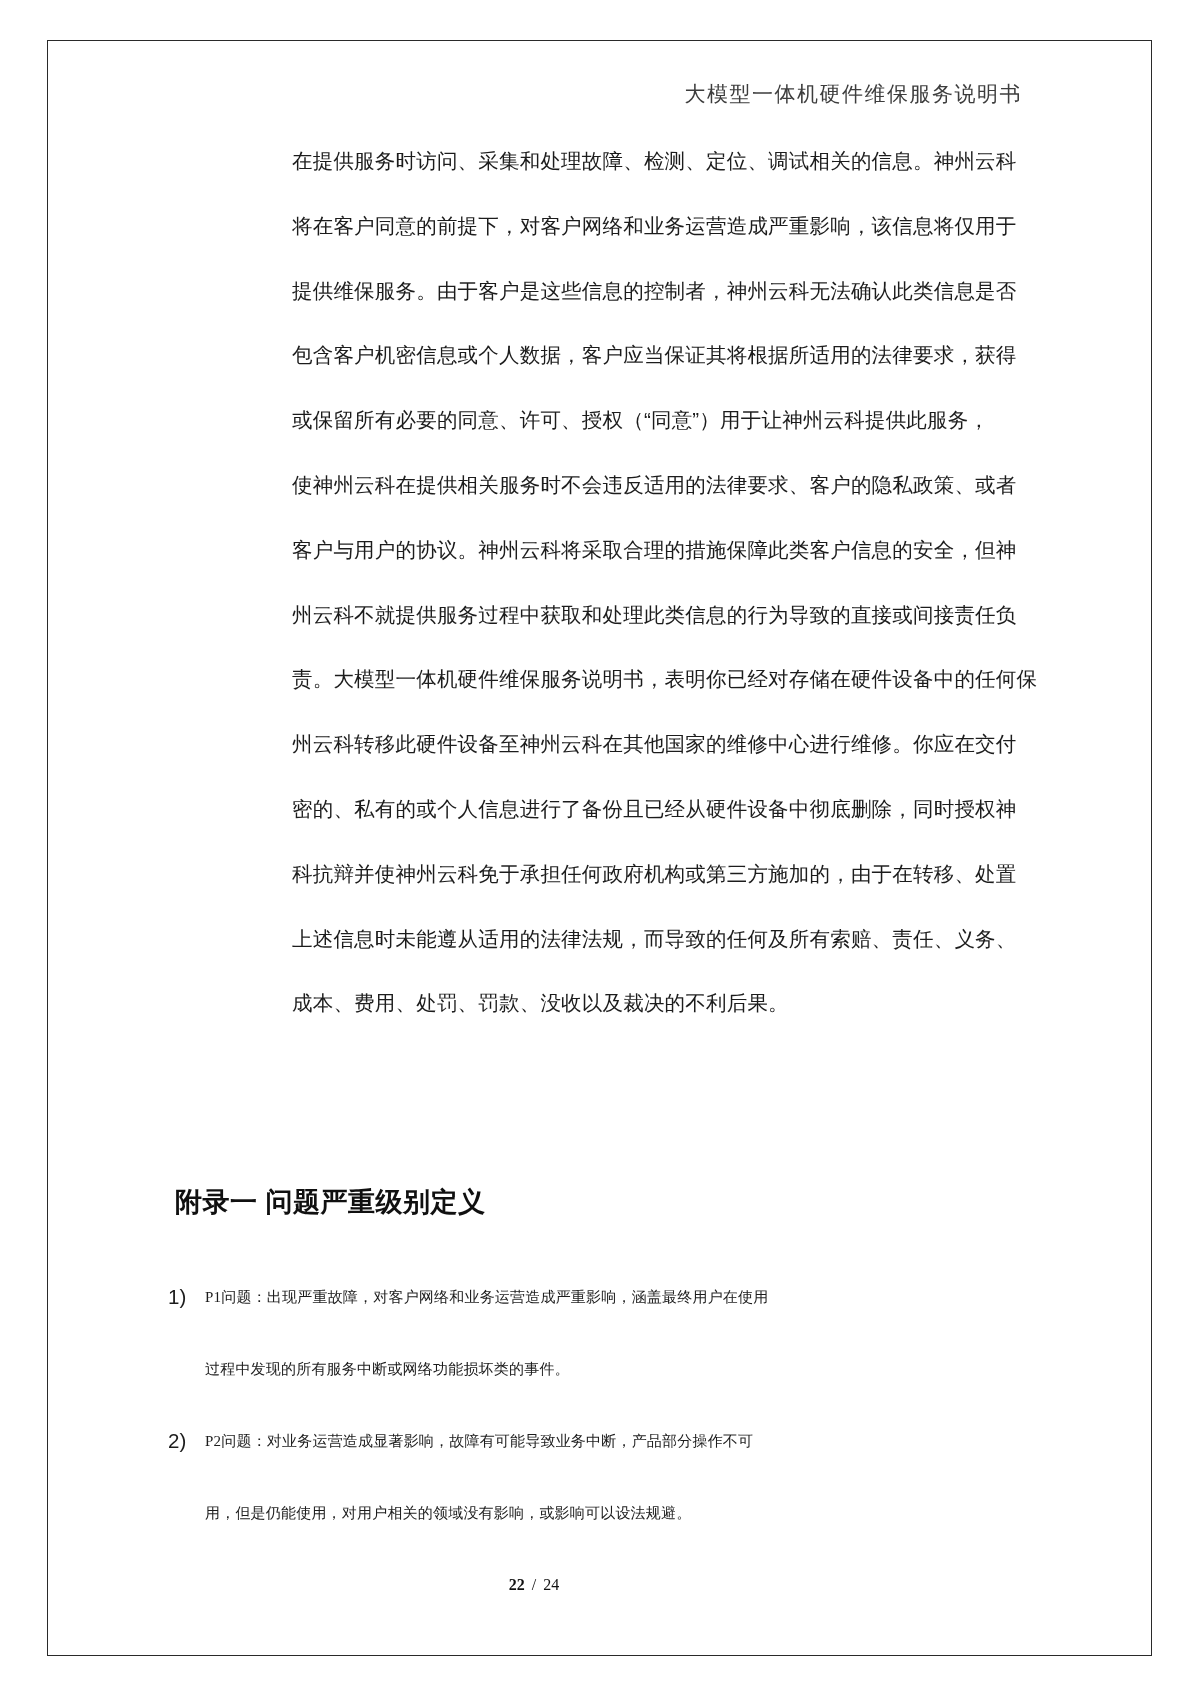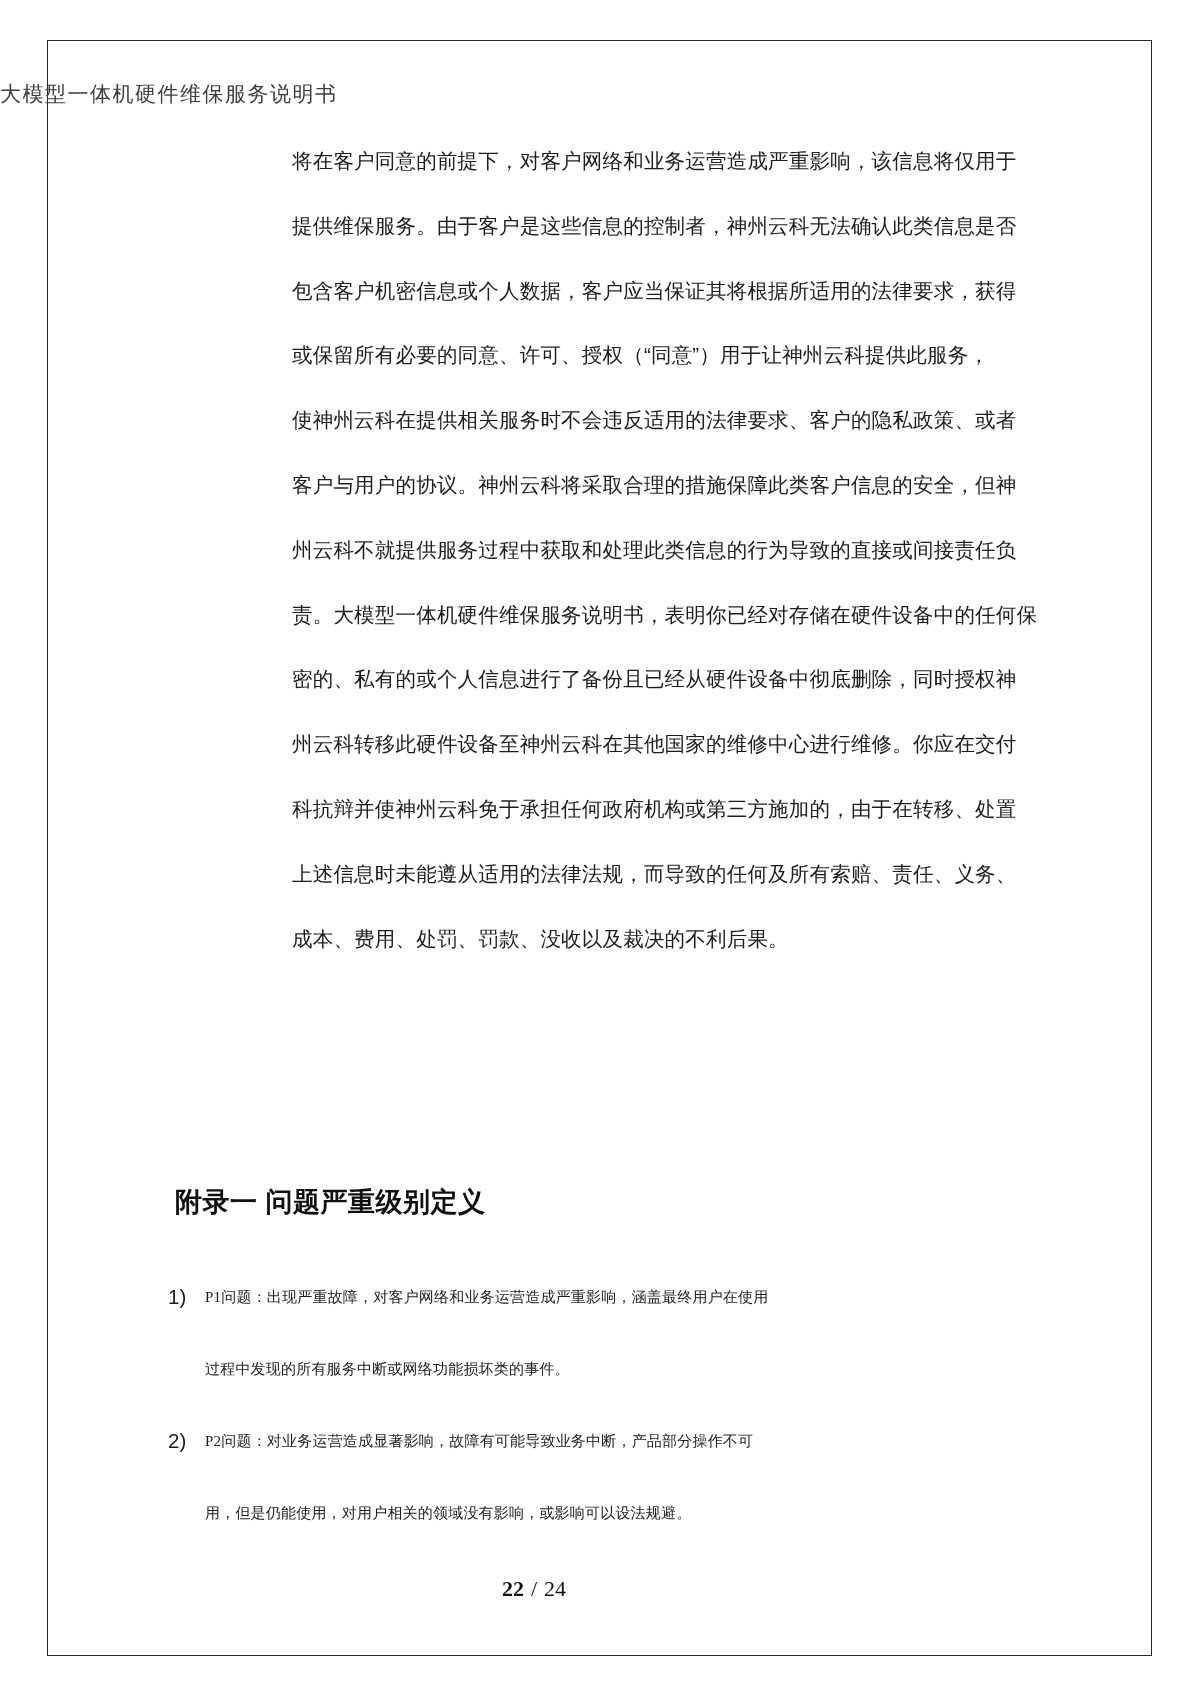--- a/index.html
+++ b/index.html
@@ -20,20 +20,21 @@
     height: 1616px;
     border: 1px solid #2a2a2a;
     box-sizing: border-box;
     pointer-events: none;
   }
   .doc-header {
     position: absolute;
     top: 80px;
     left: 0;
     right: 178px;
+    text-align: right;
     font-family: "Liberation Serif", "DejaVu Serif", serif;
     font-size: 21px;
     color: #3d3d3d;
     letter-spacing: 1.5px;
   }
   .paragraph {
     position: absolute;
     left: 292px;
     top: 129px;
     width: 740px;
@@ -76,48 +77,49 @@
     letter-spacing: 0.2px;
     font-family: Liberation Serif, serif;
   }
   .page-footer {
     position: absolute;
     top: 1576px;
     left: 0;
     width: 1068px;
     text-align: center;
     font-family: "Liberation Serif", "DejaVu Serif", serif;
-    font-size: 22px;
+    font-size: 16px;
     color: #111111;
   }
   .pg-num { font-weight: bold; }
   .pg-sep { margin: 0 7px; font-weight: normal; }
 </style>
 </head>
 <body>
 
 <div>
 
   <div class="page-frame"></div>
 
   <div class="doc-header">
     <span>大模型一体机硬件维保服务说明书</span>
   </div>
 
   <div class="paragraph">
+    <div class="para-line">在提供服务时访问、采集和处理故障、检测、定位、调试相关的信息。神州云科</div>
     <div class="para-line">将在客户同意的前提下，对客户网络和业务运营造成严重影响，该信息将仅用于</div>
     <div class="para-line">提供维保服务。由于客户是这些信息的控制者，神州云科无法确认此类信息是否</div>
     <div class="para-line">包含客户机密信息或个人数据，客户应当保证其将根据所适用的法律要求，获得</div>
     <div class="para-line">或保留所有必要的同意、许可、授权（“同意”）用于让神州云科提供此服务，</div>
     <div class="para-line">使神州云科在提供相关服务时不会违反适用的法律要求、客户的隐私政策、或者</div>
     <div class="para-line">客户与用户的协议。神州云科将采取合理的措施保障此类客户信息的安全，但神</div>
     <div class="para-line">州云科不就提供服务过程中获取和处理此类信息的行为导致的直接或间接责任负</div>
     <div class="para-line">责。大模型一体机硬件维保服务说明书，表明你已经对存储在硬件设备中的任何保</div>
+    <div class="para-line">州云科转移此硬件设备至神州云科在其他国家的维修中心进行维修。你应在交付</div>
     <div class="para-line">密的、私有的或个人信息进行了备份且已经从硬件设备中彻底删除，同时授权神</div>
-    <div class="para-line">州云科转移此硬件设备至神州云科在其他国家的维修中心进行维修。你应在交付</div>
     <div class="para-line">科抗辩并使神州云科免于承担任何政府机构或第三方施加的，由于在转移、处置</div>
     <div class="para-line">上述信息时未能遵从适用的法律法规，而导致的任何及所有索赔、责任、义务、</div>
     <div class="para-line">成本、费用、处罚、罚款、没收以及裁决的不利后果。</div>
   </div>
 
   <h1 class="appendix-heading">附录一 问题严重级别定义</h1>
 
   <div class="severity-list">
 
     <div class="list-item">

